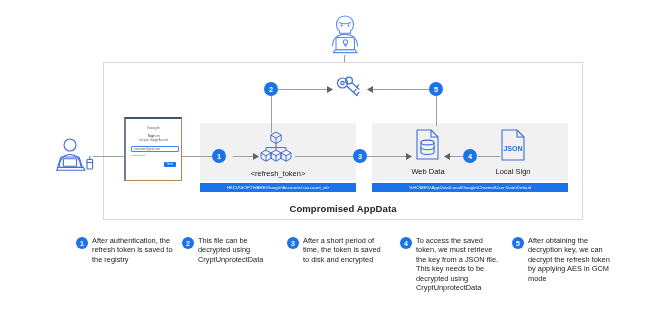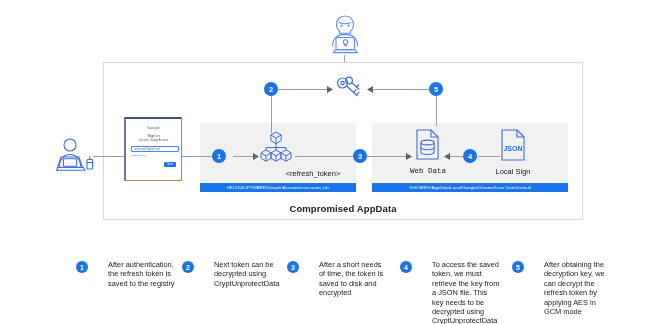--- a/index.html
+++ b/index.html
@@ -79,21 +79,21 @@
   #browser-mock .g-forgot{
     position:absolute;top:35px;left:5px;font-size:2.4px;color:#1a73e8;
   }
   #browser-mock .g-next{
     position:absolute;top:43px;right:5px;width:12px;height:5px;
     background:#1a73e8;border-radius:1px;color:#fff;font-size:2.6px;
     display:flex;align-items:center;justify-content:center;
   }
   
   #captions{position:absolute;left:0;top:236px;width:648px;height:88px;}
-  .caption{position:absolute;top:0;display:flex;gap:20px;margin-top:24px;}
+  .caption{position:absolute;top:0;display:flex;gap:4px;}
   .caption .cap-badge{
     flex:0 0 auto;width:12px;height:12px;border-radius:50%;
     background:#1a73e8;color:#fff;font-size:7px;font-weight:bold;
     display:flex;align-items:center;justify-content:center;margin-top:1px;
   }
   .caption .cap-text{
     font-size:7.4px;line-height:9.4px;color:#202124;
   }
   #cap-1{left:76px;width:100px;}
   #cap-2{left:182px;width:100px;}
@@ -226,35 +226,35 @@
       <path d="M18 20 l5 2.9 0 5.4 -5 2.9 -5 -2.9 0 -5.4z"></path>
       <path d="M13 22.9 l5 2.9 5 -2.9"></path>
       <path d="M18 25.8 l0 5.4"></path>
 
       <path d="M28 20 l5 2.9 0 5.4 -5 2.9 -5 -2.9 0 -5.4z"></path>
       <path d="M23 22.9 l5 2.9 5 -2.9"></path>
       <path d="M28 25.8 l0 5.4"></path>
     </g>
   </svg>
 </div>
-<div class="node-label" style="left:200px;top:169px;width:156px;margin-left:35px;">&lt;refresh_token&gt;</div>
+<div class="node-label" style="left:200px;top:169px;width:156px;">&lt;refresh_token&gt;</div>
 <div id="path-registry" class="path-bar">HKCU\SOFTWARE\Google\Accounts\&lt;account_id&gt;</div>
 
 <div style="position:absolute;left:413px;top:129px;width:30px;height:32px;">
   <svg width="30" height="32" viewBox="0 0 30 32">
     <g fill="none" stroke="#3f6fd8" stroke-width="1.1" stroke-linejoin="round">
       <path d="M4 1 l14 0 7 7 0 22 -21 0z"></path>
       <path d="M18 1 l0 7 7 0"></path>
       <ellipse cx="14.5" cy="13.5" rx="6.6" ry="2.4"></ellipse>
       <path d="M7.9 13.5 l0 9.6 c0 1.3 3 2.4 6.6 2.4 s6.6 -1.1 6.6 -2.4 l0 -9.6"></path>
       <path d="M7.9 18.3 c0 1.3 3 2.4 6.6 2.4 s6.6 -1.1 6.6 -2.4"></path>
     </g>
   </svg>
 </div>
-<div class="node-label" style="left:398px;top:167px;width:60px;font-family:Liberation Mono, monospace;">Web Data</div>
+<div class="node-label" style="left:398px;top:167px;width:60px;">Web Data</div>
 
 <div style="position:absolute;left:500px;top:129px;width:26px;height:32px;">
   <svg width="26" height="32" viewBox="0 0 26 32">
     <g fill="none" stroke="#3f6fd8" stroke-width="1.1" stroke-linejoin="round">
       <path d="M2 1 l15 0 7 7 0 23 -22 0z"></path>
       <path d="M17 1 l0 7 7 0"></path>
     </g>
     <text x="13" y="22" text-anchor="middle" font-family="Liberation Sans, sans-serif" font-size="7" font-weight="bold" fill="#1a73e8">JSON</text>
   </svg>
 </div>
@@ -267,25 +267,25 @@
 <div class="step-badge" style="left:463px;top:149px;">4</div>
 <div class="step-badge" style="left:429px;top:82px;">5</div>
 
 <div id="captions">
   <div class="caption" id="cap-1">
     <div class="cap-badge">1</div>
     <div class="cap-text">After authentication, the refresh token is saved to the registry</div>
   </div>
   <div class="caption" id="cap-2">
     <div class="cap-badge">2</div>
-    <div class="cap-text">Next token can be decrypted using CryptUnprotectData</div>
+    <div class="cap-text">This file can be decrypted using CryptUnprotectData</div>
   </div>
   <div class="caption" id="cap-3">
     <div class="cap-badge">3</div>
-    <div class="cap-text">After a short needs of time, the token is saved to disk and encrypted</div>
+    <div class="cap-text">After a short period of time, the token is saved to disk and encrypted</div>
   </div>
   <div class="caption" id="cap-4">
     <div class="cap-badge">4</div>
     <div class="cap-text">To access the saved token, we must retrieve the key from a JSON file. This key needs to be decrypted using CryptUnprotectData</div>
   </div>
   <div class="caption" id="cap-5">
     <div class="cap-badge">5</div>
     <div class="cap-text">After obtaining the decryption key, we can decrypt the refresh token by applying AES in GCM mode</div>
   </div>
 </div>

